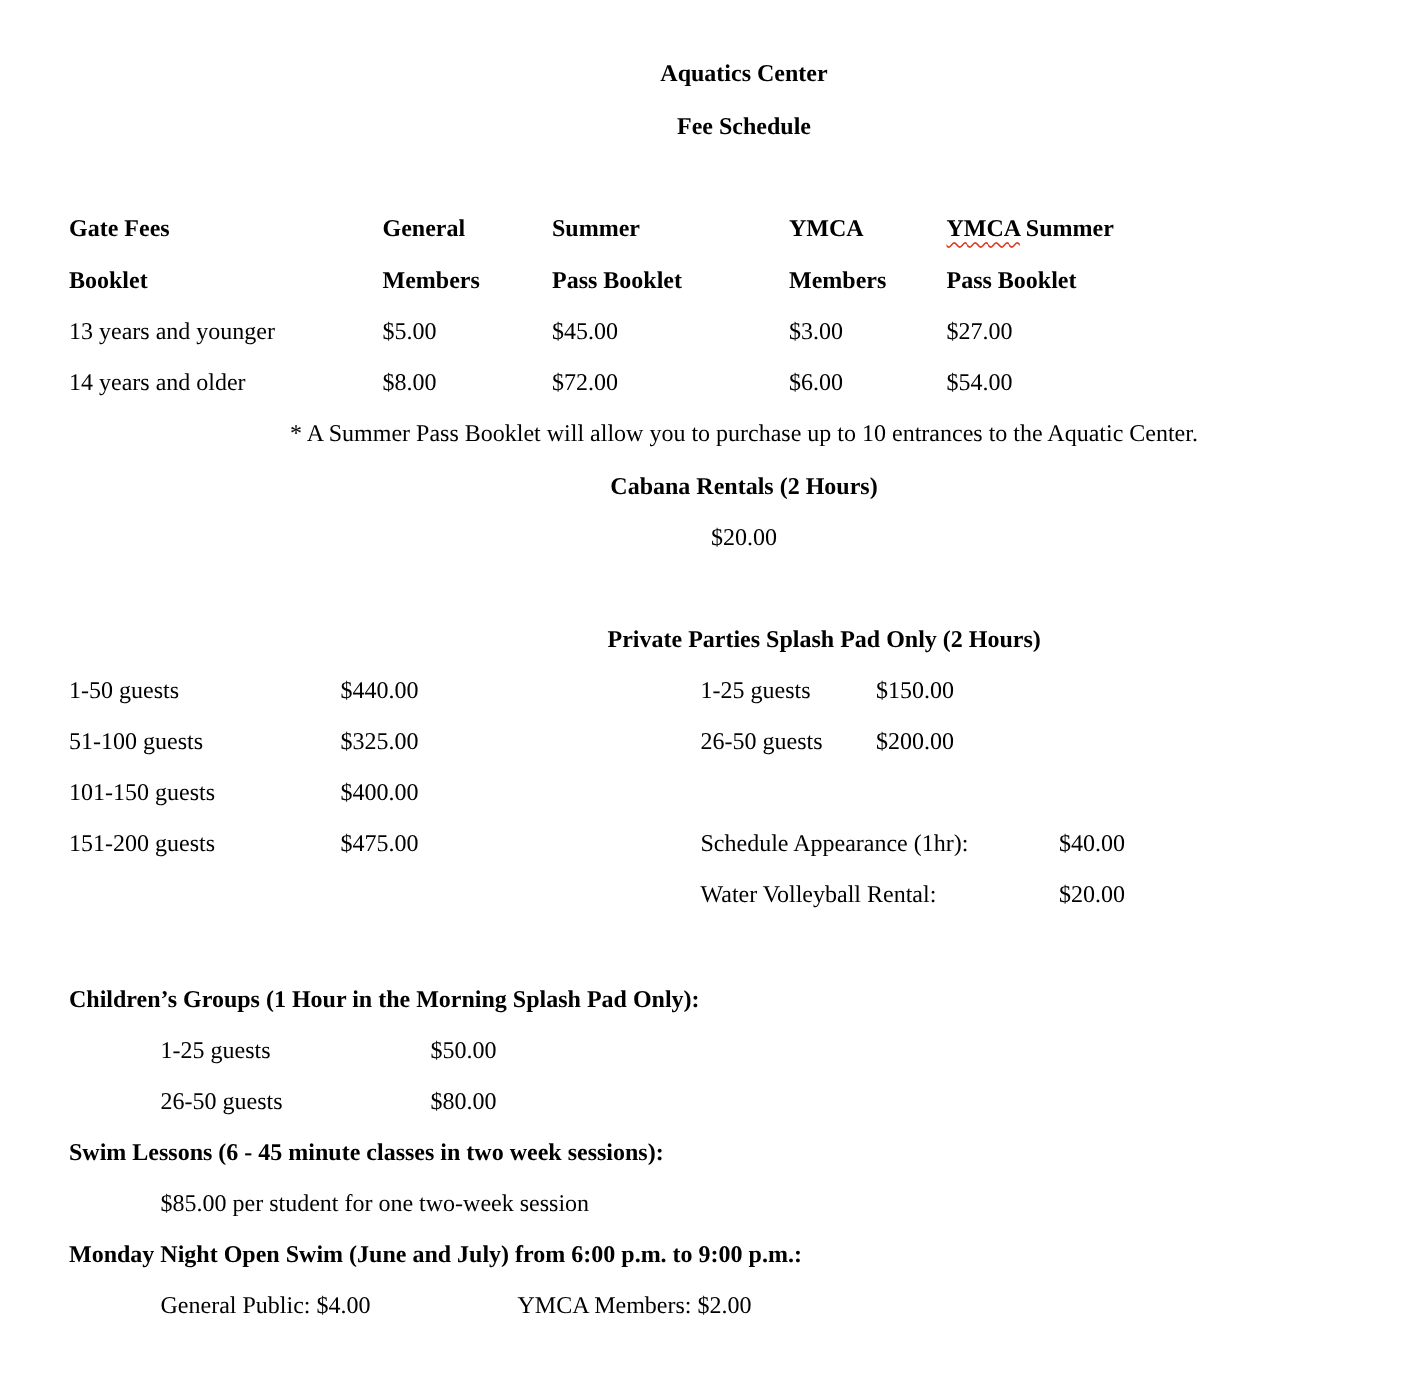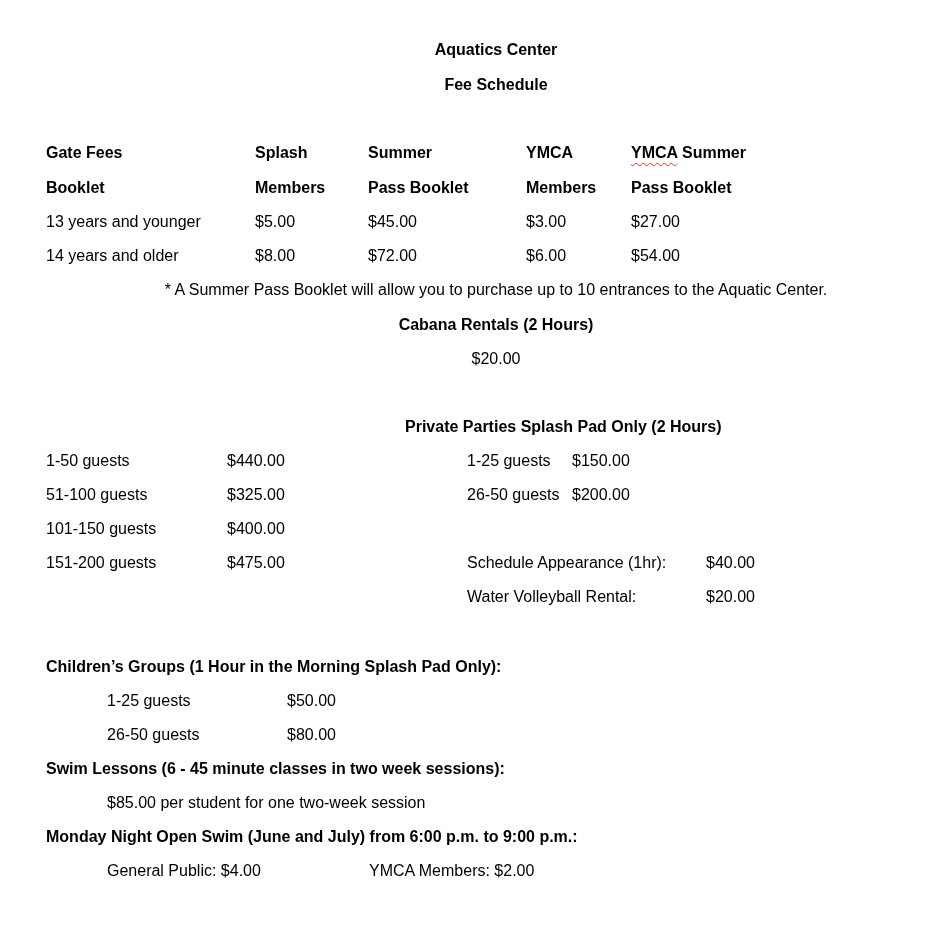--- a/index.html
+++ b/index.html
@@ -2,21 +2,21 @@
 <html><head>
 <meta charset="utf-8">
 <style>
   html, body { margin: 0; padding: 0; background: #ffffff; }
   .page {
     position: relative;
     width: 935px;
     height: 928px;
     background: #ffffff;
     overflow: hidden;
-    font-family: Liberation Sans, sans-serif;
+    font-family: Liberation Serif, serif;
     font-size: 16px;
     color: #000000;
   }
   .line {
     position: absolute;
     left: 46px;
     width: 900px;
     height: 34px;
     line-height: 34px;
     white-space: nowrap;
@@ -32,45 +32,45 @@
   
   .c0 { left: 0; }
   .c1 { left: 209px; }
   .c2 { left: 322px; }
   .c3 { left: 480px; }
   .c4 { left: 585px; }
   
   .ppl { left: 0; }
   .ppp { left: 181px; }
   .spl { left: 421px; }
-  .spp { left: 526px; text-align: right; }
+  .spp { left: 538px; text-align: right; }
   .exp { left: 660px; }
   
   .ind { left: 61px; }
   .cgp { left: 241px; text-align: right; }
-  .ym  { left: 299px; margin-left: 24px; }
+  .ym  { left: 299px; }
   .squiggle {
     text-decoration-line: underline;
     text-decoration-style: wavy;
     text-decoration-color: #dd3b22;
     text-decoration-thickness: 1px;
     text-underline-offset: 4px;
   }
 </style>
 </head>
 <body>
 
 <div class="page">
 
   <div class="line center bold" style="top:33px">Aquatics Center</div>
   <div class="line center bold" style="top:68px">Fee Schedule</div>
 
   <div class="line bold" style="top:136px">
     <span class="cell c0">Gate Fees</span>
-    <span class="cell c1">Splash</span>
+    <span class="cell c1">General</span>
     <span class="cell c2">Summer</span>
     <span class="cell c3">YMCA</span>
     <span class="cell c4"><span class="squiggle">YMCA</span><span> Summer</span></span>
   </div>
 
   <div class="line bold" style="top:171px">
     <span class="cell c0">Booklet</span>
     <span class="cell c1">Members</span>
     <span class="cell c2">Pass Booklet</span>
     <span class="cell c3">Members</span>

